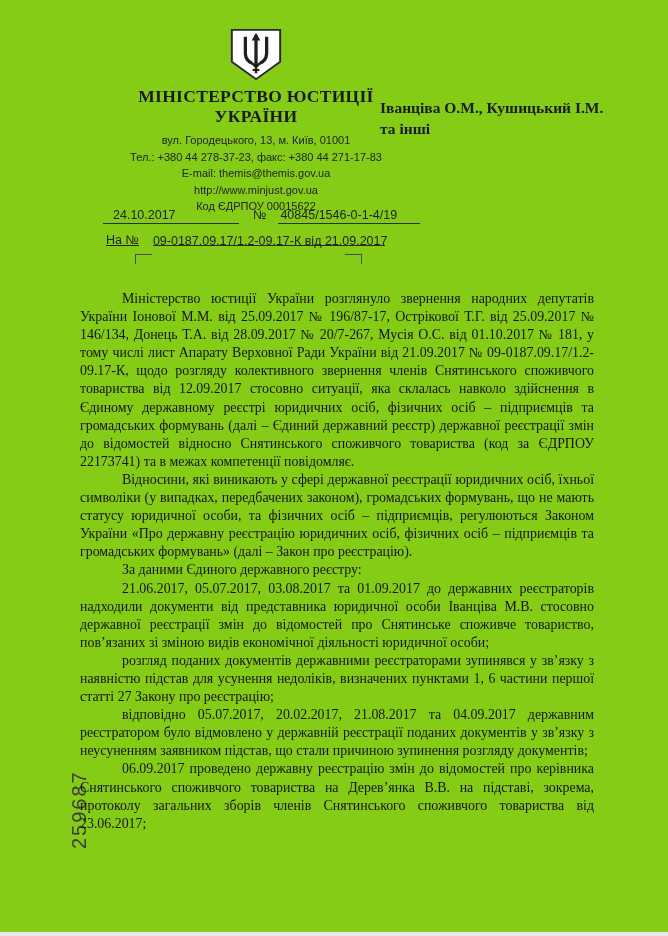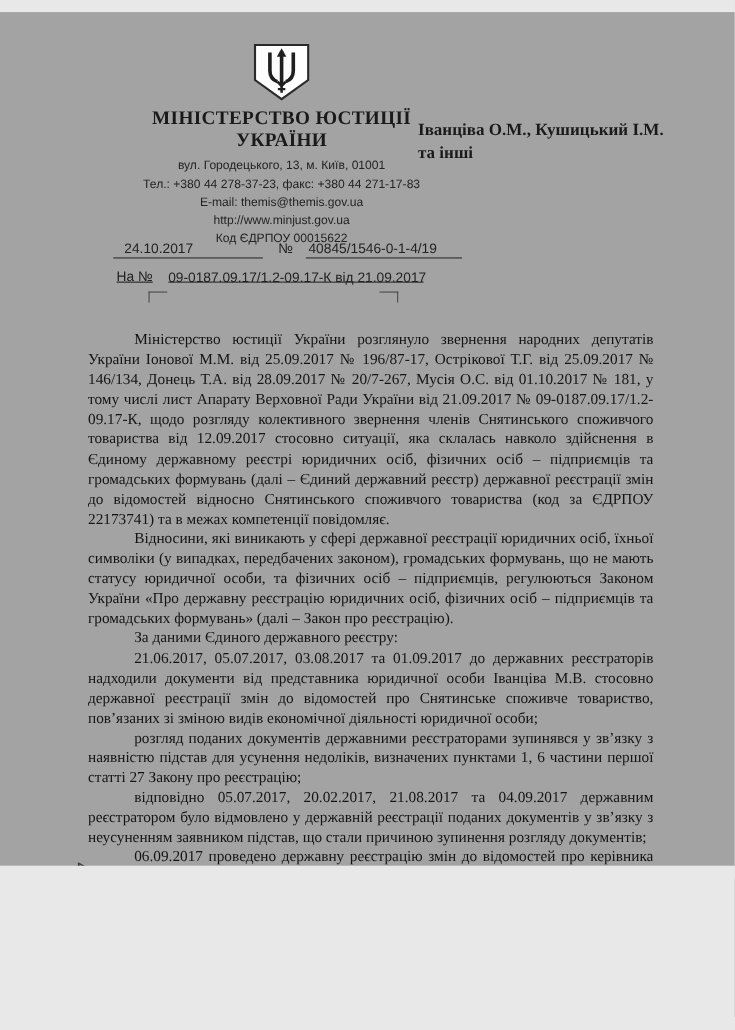--- a/index.html
+++ b/index.html
@@ -1,20 +1,20 @@
 <!DOCTYPE html>
 <html><head>
 <meta charset="utf-8">
 <style>
   html,body{margin:0;padding:0;background:#e8e8e8;}
   .page{
     position:relative;
-    width:668px;height:776px;
-    margin:11px auto;
-    background:#a3a3a3;
+    width:668px;height:932px;
+    margin:0 auto;
+    background:#84cc16;
     overflow:hidden;
     font-family:"Liberation Serif", serif;
     color:#1a1a1a;
   }
   
   .letterhead{position:absolute;left:108px;top:26px;width:296px;text-align:center;}
   .emblem{width:58px;height:58px;margin:0 auto;}
   .org-name{margin-top:3px;font-weight:bold;font-size:17.5px;line-height:19.5px;letter-spacing:.3px;}
   .contacts{margin-top:6px;font-family:"Liberation Sans",sans-serif;font-size:11px;line-height:16.6px;color:#232323;}
   

